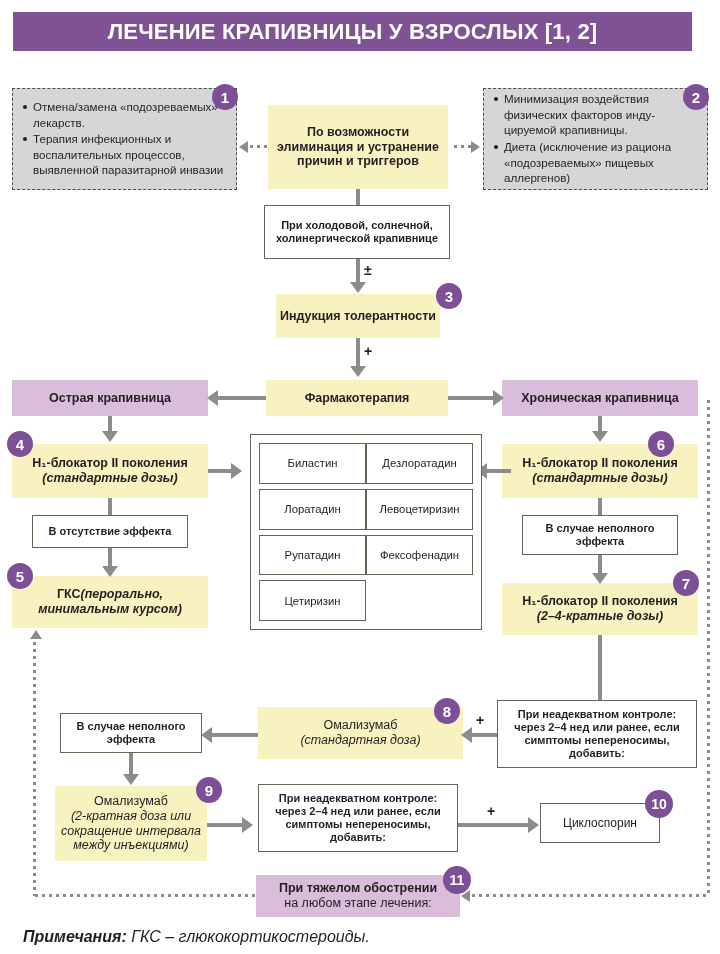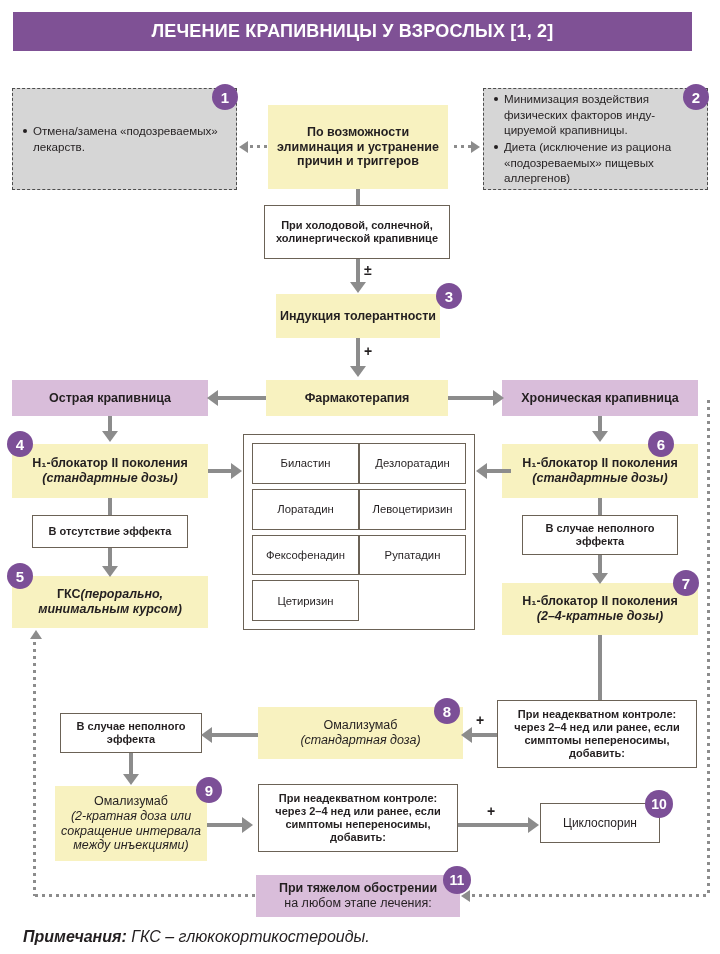--- a/index.html
+++ b/index.html
@@ -9,21 +9,21 @@
     color:#231f20;overflow:hidden;
   }
   .stage{position:absolute;left:0;top:0;width:720px;height:954px;}
 
   
   .title-bar{
     position:absolute;left:13px;top:12px;width:679px;height:39px;
     background:#7f5195;display:flex;align-items:center;justify-content:center;
   }
   .title-bar span{
-    color:#ffffff;font-weight:bold;font-size:18px;letter-spacing:.2px;
+    color:#ffffff;font-weight:bold;font-size:22px;letter-spacing:.2px;
     white-space:nowrap;
   }
 
   
   .box{position:absolute;box-sizing:border-box;display:flex;
        align-items:center;justify-content:center;text-align:center;}
   .box > .t{display:block;line-height:1.18;padding:0 4px;}
 
   .yellow{background:#f8f2c0;border:0;font-weight:bold;font-size:12.5px;}
   .purple{background:#d9bdda;border:0;font-weight:bold;font-size:12.5px;}
@@ -73,21 +73,21 @@
     background-size:3px 7px;background-repeat:repeat-y;z-index:1;}
   .arr-s{position:absolute;width:0;height:0;z-index:2;}
   .arr-s.l{border-top:6px solid transparent;border-bottom:6px solid transparent;border-right:9px solid #8c8c8c;}
   .arr-s.r{border-top:6px solid transparent;border-bottom:6px solid transparent;border-left:9px solid #8c8c8c;}
   .arr-s.u{border-left:6px solid transparent;border-right:6px solid transparent;border-bottom:9px solid #8c8c8c;}
 
   .sign{position:absolute;font-size:14px;font-weight:bold;color:#231f20;z-index:5;}
 
   
   .drug-wrap{
-    position:absolute;left:243px;top:434px;width:232px;height:196px;
+    position:absolute;left:250px;top:434px;width:232px;height:196px;
     box-sizing:border-box;background:#ffffff;border:1.3px solid #6b6256;
     padding:8px 8px;display:grid;grid-template-columns:1fr 1fr;
     grid-template-rows:repeat(4,1fr);gap:5px 0;z-index:10;
   }
   .drug{
     border:1.1px solid #6b6256;background:#fff;display:flex;
     align-items:center;justify-content:center;font-size:11.3px;
     font-weight:normal;text-align:center;
   }
 
@@ -103,20 +103,21 @@
 
 <div class="stage">
 
   <div class="title-bar">
     <span>ЛЕЧЕНИЕ КРАПИВНИЦЫ У ВЗРОСЛЫХ [1, 2]</span>
   </div>
 
   <div class="box grey-dash bullets" style="left:12px;top:88px;width:225px;height:102px;">
     <ul>
       <li>Отмена/замена «подозреваемых» лекарств.</li>
+      <li>Терапия инфекционных и воспалительных процессов, выявленной паразитарной инвазии</li>
     </ul>
   </div>
   <div class="badge" style="left:212px;top:84px;">1</div>
 
   <div class="box grey-dash bullets" style="left:483px;top:88px;width:225px;height:102px;">
     <ul>
       <li>Минимизация воздействия физических факторов инду­цируемой крапивницы.</li>
       <li>Диета (исключение из рацио­на «подозреваемых» пище­вых аллергенов)</li>
     </ul>
   </div>
@@ -194,22 +195,22 @@
       <b>ГКС</b><i style="font-weight:bold;">(перорально, минимальным курсом)</i>
     </span>
   </div>
   <div class="badge" style="left:7px;top:563px;">5</div>
 
   <div class="drug-wrap">
     <div class="drug">Биластин</div>
     <div class="drug">Дезлоратадин</div>
     <div class="drug">Лоратадин</div>
     <div class="drug">Левоцетиризин</div>
+    <div class="drug">Рупатадин</div>
     <div class="drug">Фексофенадин</div>
-    <div class="drug">Рупатадин</div>
     <div class="drug">Цетиризин</div>
   </div>
 
   <div class="ln lnh" style="left:487px;top:469px;width:24px;"></div>
   <div class="arr arr-l" style="left:476px;top:463px;"></div>
 
   <div class="ln lnv" style="left:598px;top:416px;height:20px;"></div>
   <div class="arr arr-d" style="left:592px;top:431px;"></div>
 
   <div class="box yellow" style="left:502px;top:444px;width:196px;height:54px;flex-direction:column;">

